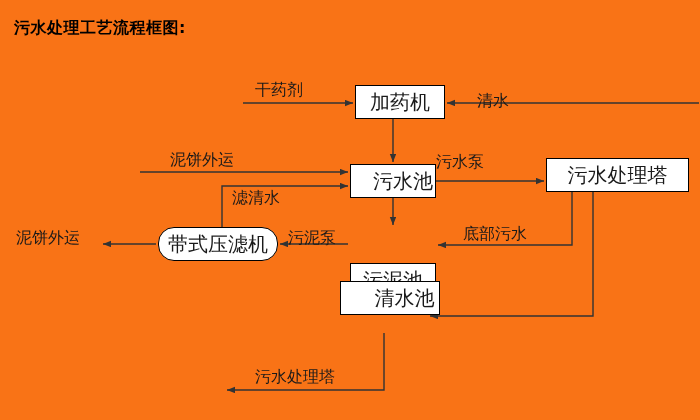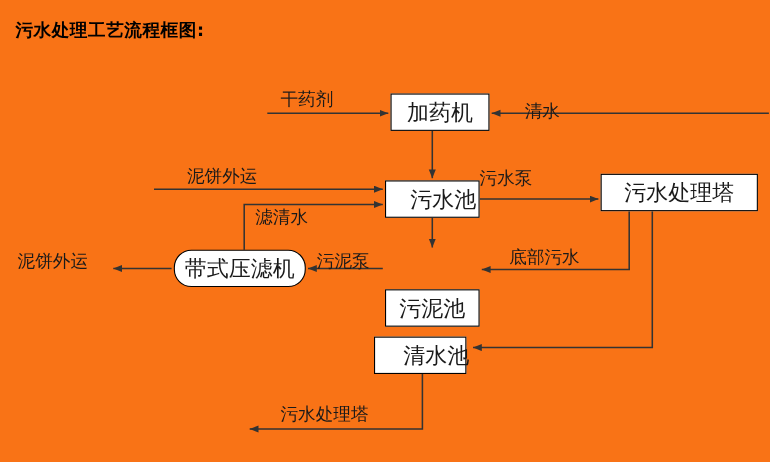--- a/index.html
+++ b/index.html
@@ -102,21 +102,21 @@
   <div class="node" style="left:355px; top:85px; width:90px; height:34px;">加药机</div>
 
   <div class="node" style="left:350px; top:164px; width:86px; height:34px;padding-left:20px;">污水池</div>
 
   <div class="node" style="left:546px; top:158px; width:143px; height:34px;">污水处理塔</div>
 
   <div class="node" style="left:158px; top:227px; width:120px; height:34px;border-radius:16px;">带式压滤机</div>
 
   <div class="node" style="left:350px; top:227px; width:86px; height:34px;margin-top:36px;">污泥池</div>
 
-  <div class="node" style="left:340px; top:306px; width:84px; height:34px;padding-left:29px;">清水池</div>
+  <div class="node" style="left:340px; top:281px; width:100px; height:34px;padding-left:29px;">清水池</div>
 
   <div class="edge-label" style="left:255px; top:80px;">干药剂</div>
 
   <div class="edge-label" style="left:477px; top:80px;margin-top:11px;">清水</div>
 
   <div class="edge-label" style="left:170px; top:150px;">泥饼外运</div>
 
   <div class="edge-label" style="left:232px; top:188px;">滤清水</div>
 
   <div class="edge-label" style="left:436px; top:152px;">污水泵</div>

